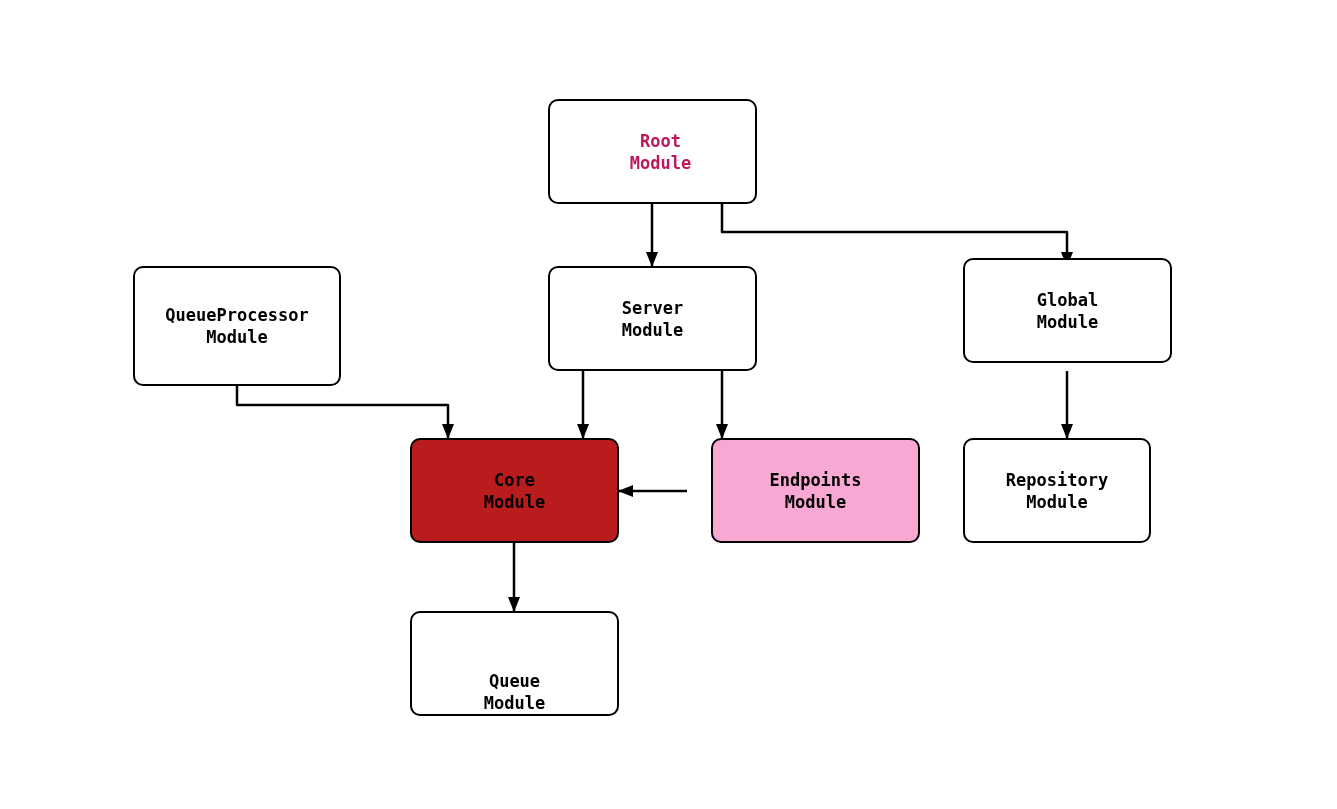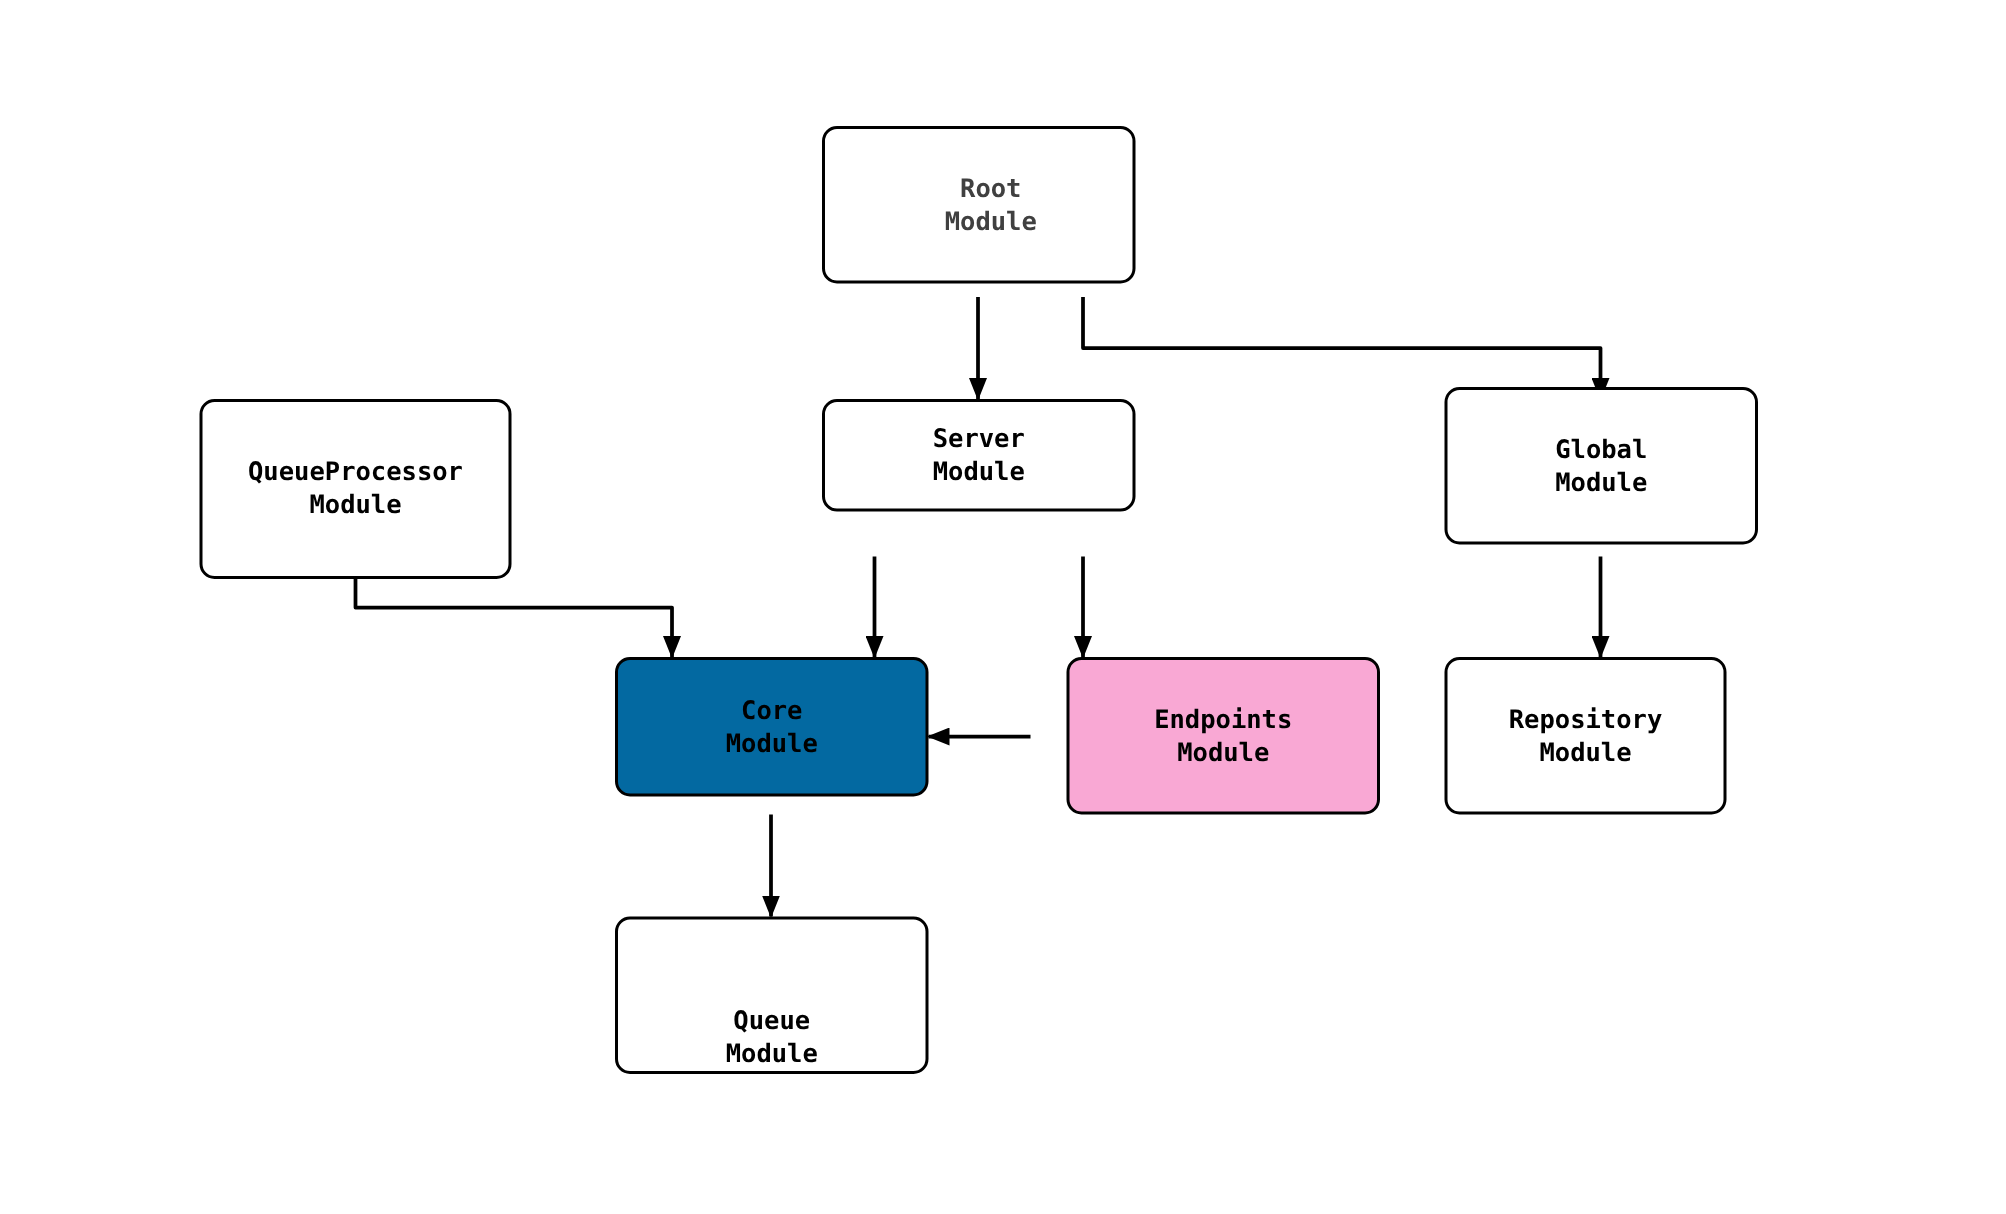--- a/index.html
+++ b/index.html
@@ -58,37 +58,37 @@
         <polyline points="722,198 722,232 1067,232 1067,266" fill="none" stroke="#000000" stroke-width="2.5" stroke-linejoin="round" marker-end="url(#arrowhead)"></polyline>
         <polyline points="237,371 237,405 448,405 448,438" fill="none" stroke="#000000" stroke-width="2.5" stroke-linejoin="round" marker-end="url(#arrowhead)"></polyline>
         <polyline points="583,371 583,438" fill="none" stroke="#000000" stroke-width="2.5" stroke-linejoin="round" marker-end="url(#arrowhead)"></polyline>
         <polyline points="722,371 722,438" fill="none" stroke="#000000" stroke-width="2.5" stroke-linejoin="round" marker-end="url(#arrowhead)"></polyline>
         <polyline points="687,491 619,491" fill="none" stroke="#000000" stroke-width="2.5" stroke-linejoin="round" marker-end="url(#arrowhead)"></polyline>
         <polyline points="1067,371 1067,438" fill="none" stroke="#000000" stroke-width="2.5" stroke-linejoin="round" marker-end="url(#arrowhead)"></polyline>
         <polyline points="514,543 514,611" fill="none" stroke="#000000" stroke-width="2.5" stroke-linejoin="round" marker-end="url(#arrowhead)"></polyline>
       </g>
   </svg>
   <div>
-      <div class="node" style="left: 548px; top: 84px; width: 209px; height: 105px; background: rgb(255, 255, 255); border-color: rgb(0, 0, 0); color: #404040; padding-left: 16px;">
+      <div class="node" style="left: 548px; top: 99px; width: 209px; height: 105px; background: rgb(255, 255, 255); border-color: rgb(0, 0, 0); color: #be185d; padding-left: 16px;">
         <div class="node-label-line">Root</div>
         <div class="node-label-line">Module</div>
       </div>
       <div class="node" style="left: 133px; top: 266px; width: 208px; height: 120px; background: rgb(255, 255, 255); border-color: rgb(0, 0, 0); color: rgb(0, 0, 0);">
         <div class="node-label-line">QueueProcessor</div>
         <div class="node-label-line">Module</div>
       </div>
-      <div class="node" style="left: 548px; top: 266px; width: 209px; height: 75px; background: rgb(255, 255, 255); border-color: rgb(0, 0, 0); color: rgb(0, 0, 0);">
+      <div class="node" style="left: 548px; top: 266px; width: 209px; height: 105px; background: rgb(255, 255, 255); border-color: rgb(0, 0, 0); color: rgb(0, 0, 0);">
         <div class="node-label-line">Server</div>
         <div class="node-label-line">Module</div>
       </div>
       <div class="node" style="left: 963px; top: 258px; width: 209px; height: 105px; background: rgb(255, 255, 255); border-color: rgb(0, 0, 0); color: rgb(0, 0, 0);">
         <div class="node-label-line">Global</div>
         <div class="node-label-line">Module</div>
       </div>
-      <div class="node" style="left: 410px; top: 438px; width: 209px; height: 93px; background: #0369a1; border-color: rgb(0, 0, 0); color: rgb(0, 0, 0);">
+      <div class="node" style="left: 410px; top: 438px; width: 209px; height: 105px; background: #b91c1c; border-color: rgb(0, 0, 0); color: rgb(0, 0, 0);">
         <div class="node-label-line">Core</div>
         <div class="node-label-line">Module</div>
       </div>
       <div class="node" style="left: 687px; top: 438px; width: 209px; height: 105px; background: #f9a8d4; border-color: rgb(0, 0, 0); color: rgb(0, 0, 0); margin-left: 24px;">
         <div class="node-label-line">Endpoints</div>
         <div class="node-label-line">Module</div>
       </div>
       <div class="node" style="left: 963px; top: 438px; width: 188px; height: 105px; background: rgb(255, 255, 255); border-color: rgb(0, 0, 0); color: rgb(0, 0, 0);">
         <div class="node-label-line">Repository</div>
         <div class="node-label-line">Module</div>

